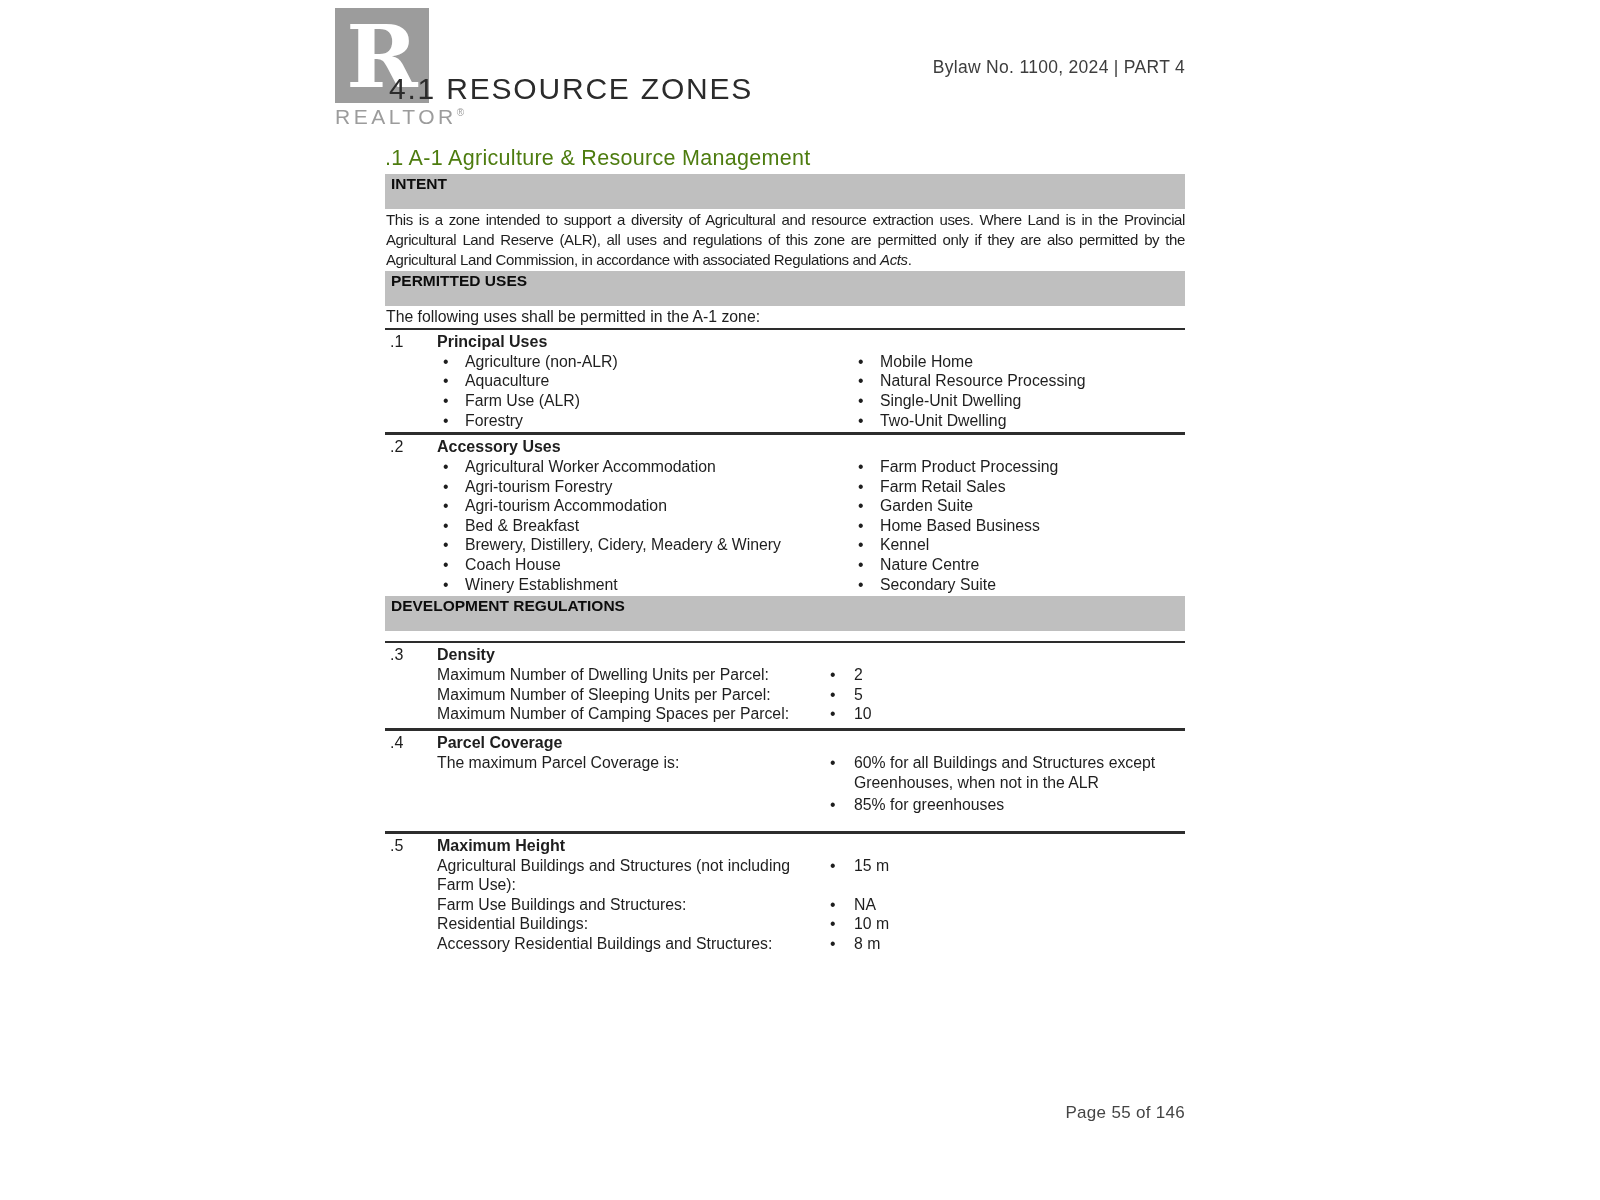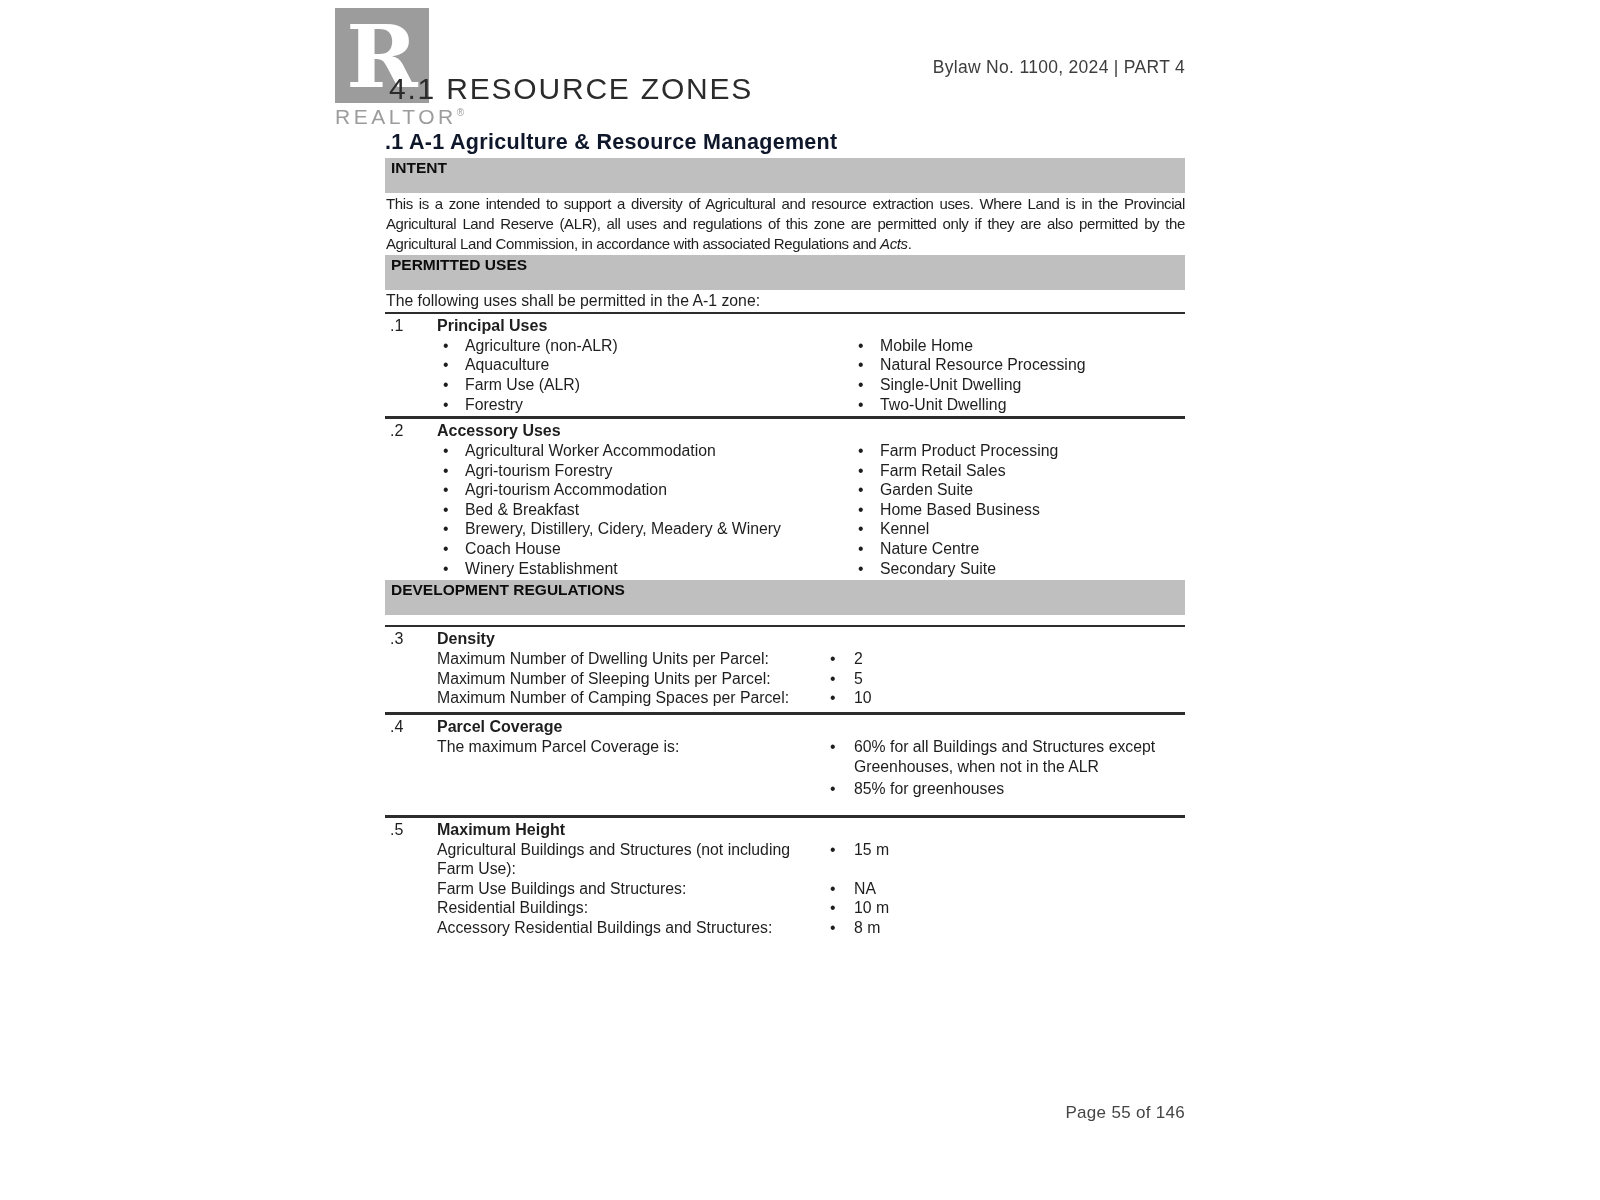--- a/index.html
+++ b/index.html
@@ -37,22 +37,22 @@
     color:#2b2b2b;font-weight:400;white-space:nowrap;
   }
   .doc-ref{
     position:absolute;top:57px;right:415px;font-size:17.5px;color:#3d3d3d;
     letter-spacing:0.3px;white-space:nowrap;
   }
 
   
   .content{position:absolute;left:385px;top:130px;width:800px;}
   .zone-heading{
-    font-size:21.5px;font-weight:bold;letter-spacing:0.3px;color:#0f172a;
-    line-height:25px;margin-bottom:3px;
+    font-size:21.5px;font-weight:normal;letter-spacing:0.3px;color:#4d7c0f;
+    line-height:25px;margin-bottom:3px;margin-top:16px;
   }
   .bar{
     background:var(--bar_bg);color:#0c0c0c;font-weight:bold;font-size:15.5px;
     height:35px;line-height:19px;padding:0 6px;
   }
   .intent-text{
     font-size:15px;letter-spacing:-0.4px;line-height:19.9px;text-align:justify;
     margin:1px 0 1px 1px;
   }
   .intro{

